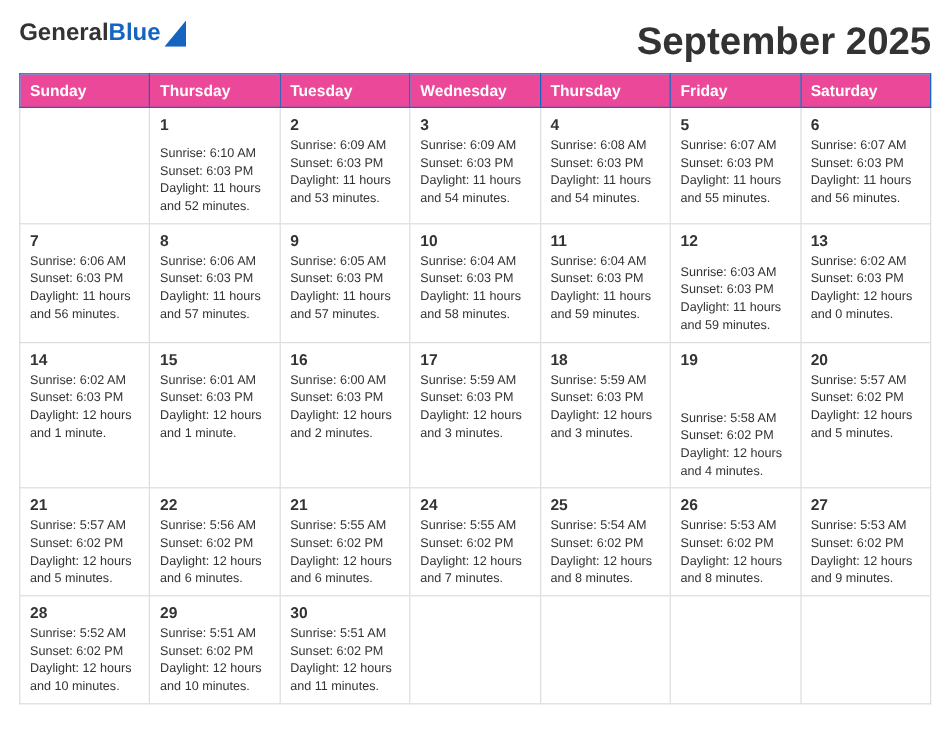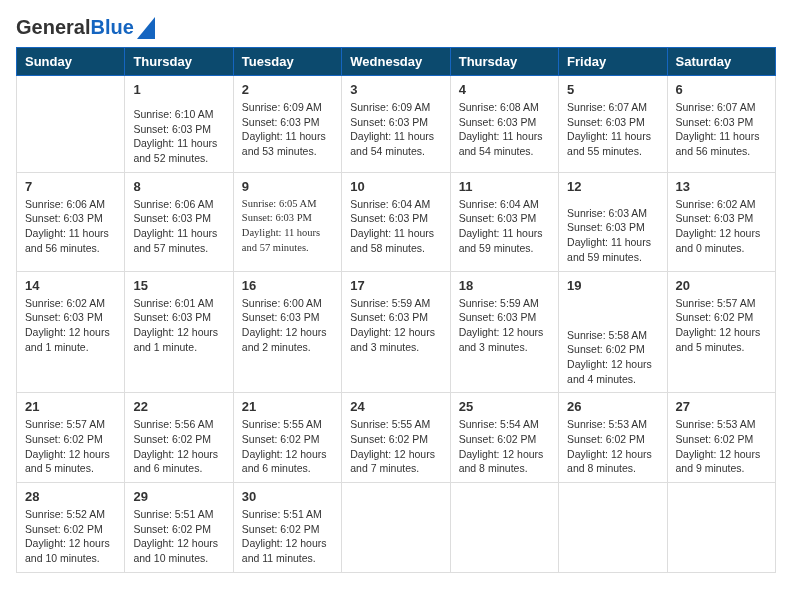--- a/index.html
+++ b/index.html
@@ -28,21 +28,21 @@
       font-size: 16px;
       font-weight: normal;
       color: #555;
     }
     .calendar {
       width: 100%;
       border-collapse: collapse;
       border: 1px solid #ccc;
     }
     .calendar th {
-      background: #0c4a6e;
+      background: #ec4899;
       color: #fff;
       text-align: left;
       padding: 6px 8px;
       font-size: 13px;
       font-weight: bold;
       border: 1px solid #1565c0;
     }
     .calendar td {
       vertical-align: top;
       padding: 6px 8px;
@@ -83,20 +83,21 @@
     <div style="display:flex;align-items:center;">
       <span class="logo-text-combined">
         <span class="g">General</span><span class="b">Blue</span>
       </span>
       <svg class="logo-svg" width="18" height="22" viewBox="0 0 18 22">
         <polygon points="0,22 18,22 18,0" fill="#1565c0"></polygon>
       </svg>
     </div>
   </div>
   <div class="title-area">
+    <h1>September 2025</h1>
   </div>
 </div>
 
 <table class="calendar">
   <thead>
     <tr>
     <th>Sunday</th>
         <th>Thursday</th>
         <th>Tuesday</th>
         <th>Wednesday</th>
@@ -161,21 +162,21 @@
         </td>
         <td>
           <span class="day-number">8</span>
           <div class="day-info" style="white-space: pre-line;">Sunrise: 6:06 AM
 Sunset: 6:03 PM
 Daylight: 11 hours
 and 57 minutes.</div>
         </td>
         <td>
           <span class="day-number">9</span>
-          <div class="day-info" style="white-space: pre-line; font-family: Liberation Serif, serif;">Sunrise: 6:05 AM
+          <div class="day-info" style="white-space: pre-line;">Sunrise: 6:05 AM
 Sunset: 6:03 PM
 Daylight: 11 hours
 and 57 minutes.</div>
         </td>
         <td>
           <span class="day-number">10</span>
           <div class="day-info" style="white-space: pre-line;">Sunrise: 6:04 AM
 Sunset: 6:03 PM
 Daylight: 11 hours
 and 58 minutes.</div>

